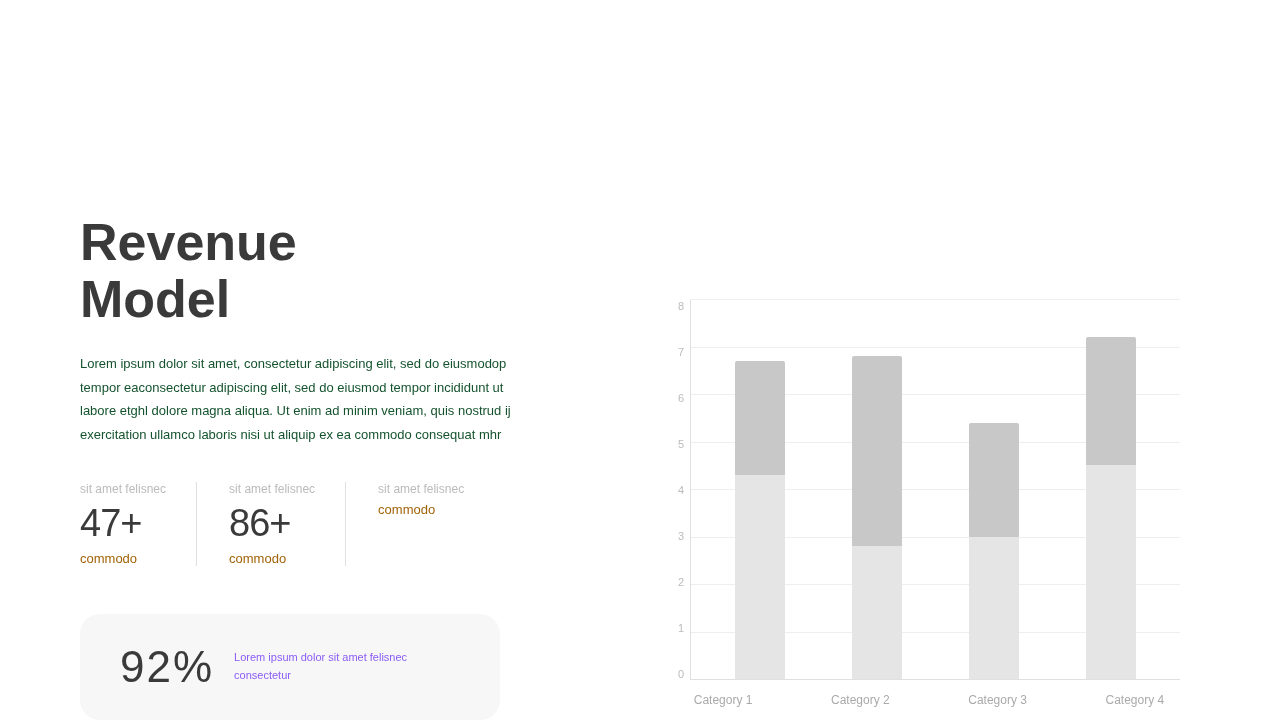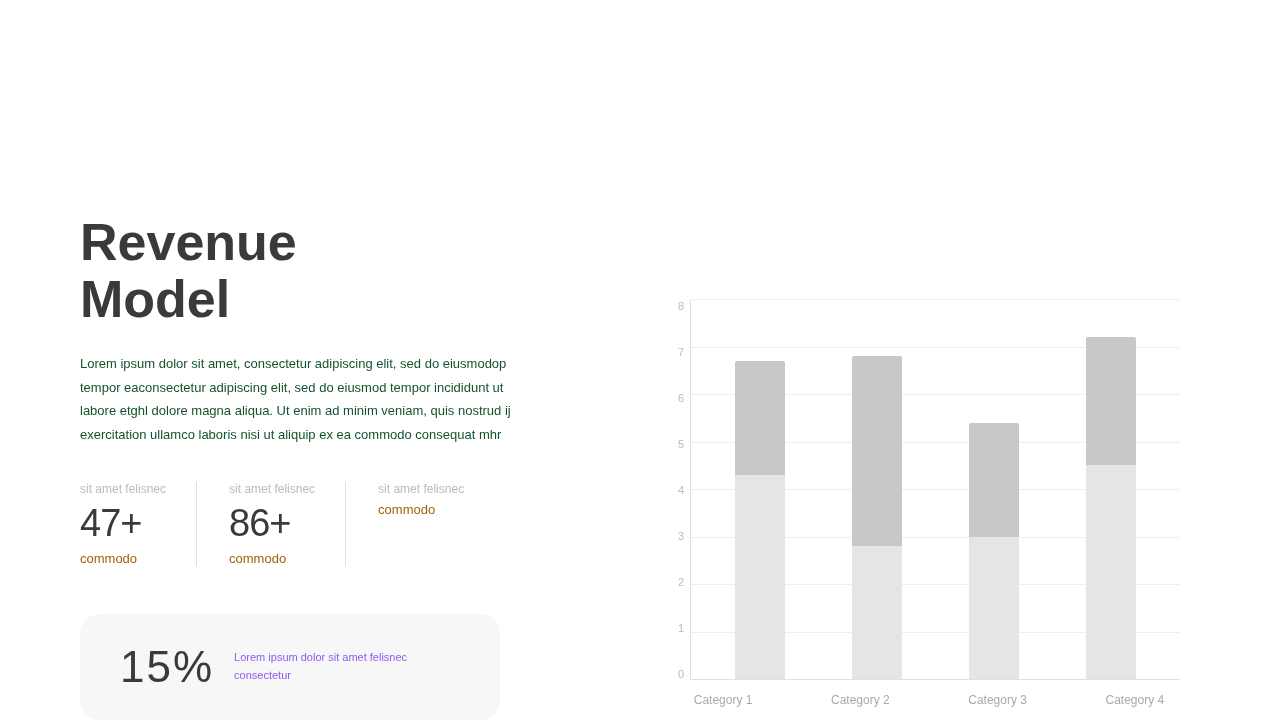--- a/index.html
+++ b/index.html
@@ -208,21 +208,21 @@
         <div class="stat-value">86+</div>
         <div class="stat-sub">commodo</div>
       </div>
       <div class="stat-item">
         <div class="stat-label">sit amet felisnec</div>
         <div class="stat-sub">commodo</div>
       </div>
     </div>
 
     <div class="bottom-card">
-      <div class="percent-value">15%</div>
+      <div class="percent-value">92%</div>
       <div class="card-text">
         <span>Lorem ipsum dolor sit amet felisnec</span><br>
         <span>consectetur</span>
       </div>
     </div>
   </div>
 
   <div class="right-panel">
     <div class="chart-container">
 

